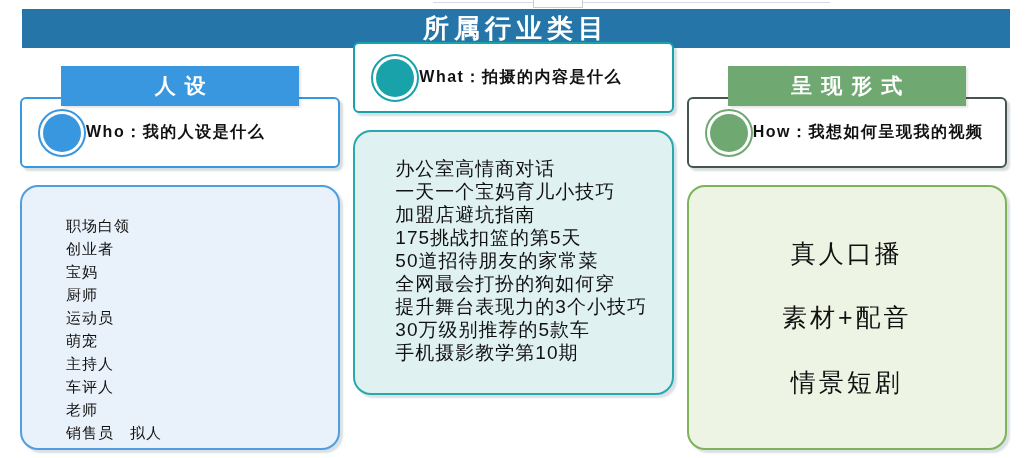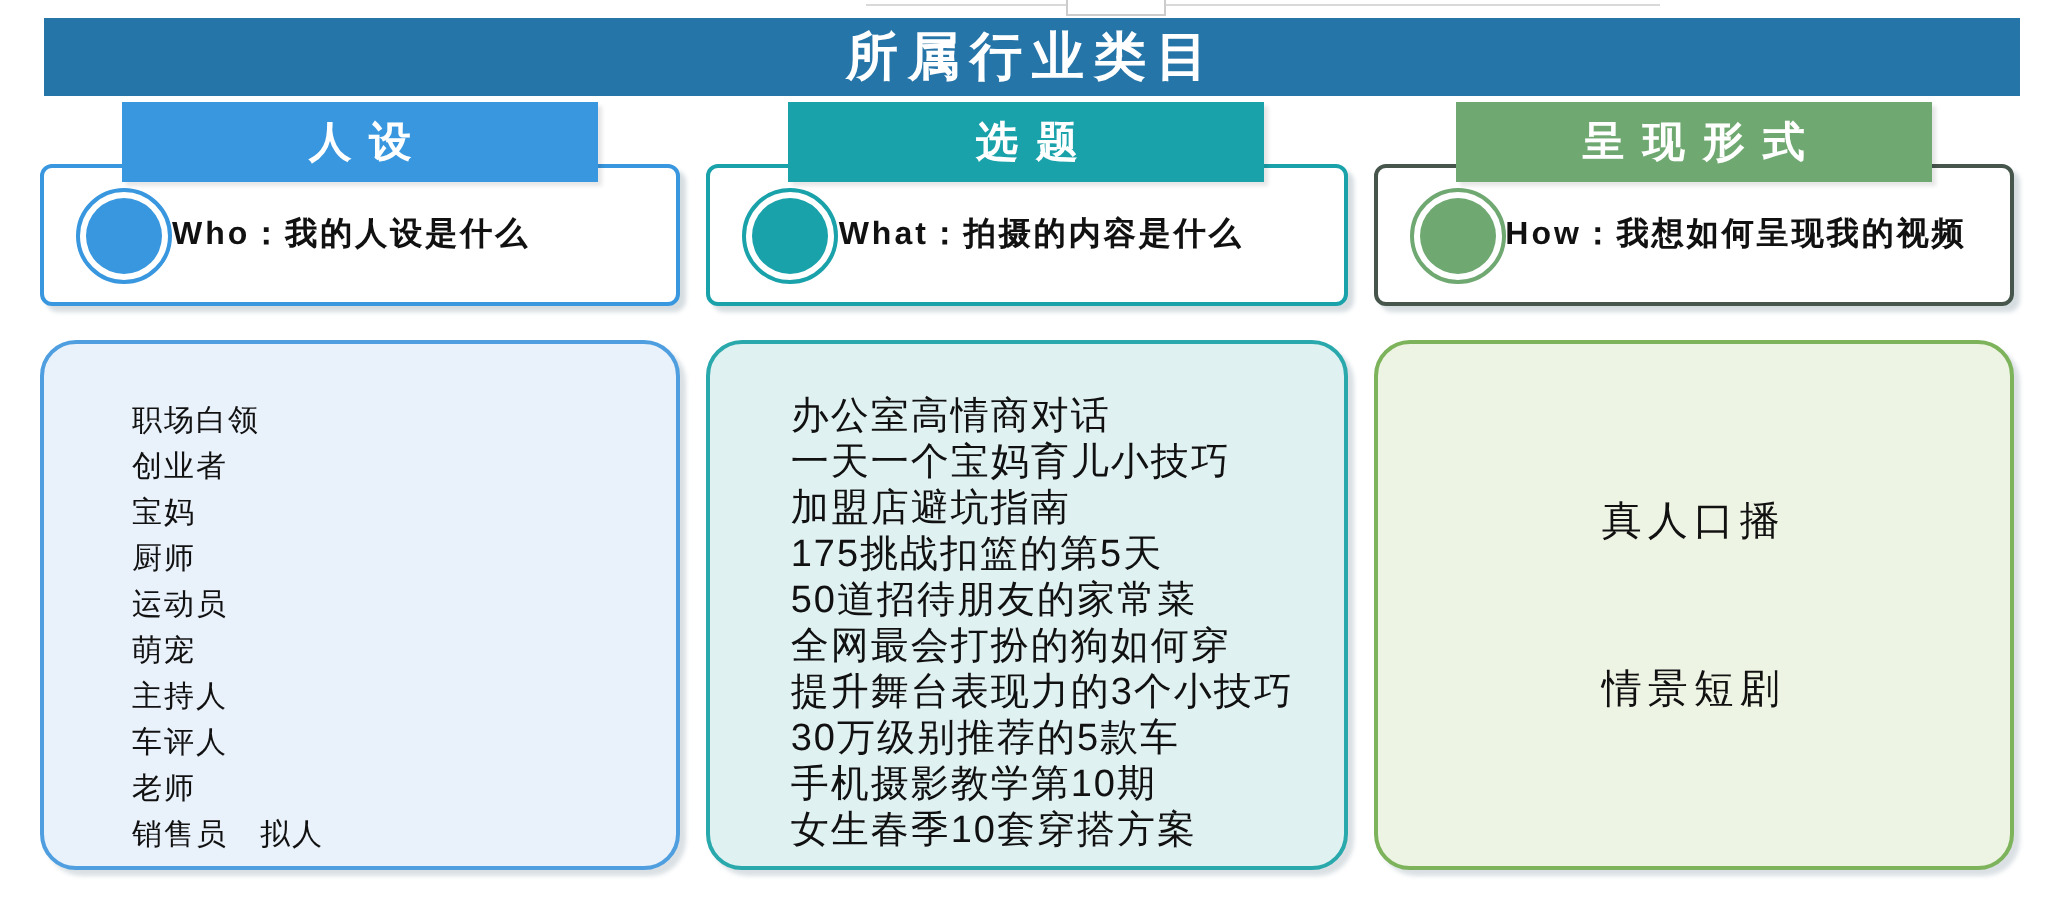--- a/index.html
+++ b/index.html
@@ -24,21 +24,21 @@
 
   .title-bar {
     position: absolute; top: 9px; left: 22px; width: 988px; height: 39px;
     display: flex; align-items: center; justify-content: center;
   }
   .title-bar .title-text {
     color: #ffffff; font-size: 26px; font-weight: bold; letter-spacing: 5px;
   }
 
   .columns {
-    position: absolute; top: 36px; left: 20px; width: 997px;
+    position: absolute; top: 51px; left: 20px; width: 997px;
     display: flex; gap: 13px; padding-right: 10px;
   }
   .column { flex: 1; display: flex; flex-direction: column; position: relative; }
 
   .tab {
     width: 238px; height: 40px; margin: 15px auto 0;
     display: flex; align-items: center; justify-content: center;
     background: var(--accent); color: #ffffff;
     font-size: 21px; font-weight: bold; letter-spacing: 9px; text-indent: 9px;
     position: relative; z-index: 2;
@@ -81,21 +81,21 @@
   }
   .column-2 .list-box ul { padding-left: 40px; padding-top: 25px; }
   .column-2 .list-box li { font-size: 19px; }
 
   .format-box {
     display: flex; flex-direction: column;
     align-items: center; justify-content: space-evenly;
     padding: 18px 0;
   }
   .format-item {
-    font-size: 20px; font-weight: 500; color: #111111; letter-spacing: 3px;
+    font-size: 25px; font-weight: 500; color: #111111; letter-spacing: 3px;
   }
 </style>
 </head>
 <body>
 
 <div class="stage">
 
   <div class="artifact-line"></div>
   <div class="artifact-notch"></div>
 
@@ -123,51 +123,50 @@
           <li>萌宠</li>
           <li>主持人</li>
           <li>车评人</li>
           <li>老师</li>
           <li>销售员　拟人</li>
         </ul>
       </div>
     </div>
 
     <div class="column column-2" style="--accent: #1aa2ab; --box-border: #1aa2ab; --list-border: #2aa9ad; --list-bg: #e0f1f2;">
-      <div class="tab">选题</div>
       <div class="who-box">
         <div class="ring">
           <div class="ring-fill"></div>
         </div>
         <div class="question">What：拍摄的内容是什么</div>
       </div>
       <div class="list-box">
         <ul>
           <li>办公室高情商对话</li>
           <li>一天一个宝妈育儿小技巧</li>
           <li>加盟店避坑指南</li>
           <li>175挑战扣篮的第5天</li>
           <li>50道招待朋友的家常菜</li>
           <li>全网最会打扮的狗如何穿</li>
           <li>提升舞台表现力的3个小技巧</li>
           <li>30万级别推荐的5款车</li>
           <li>手机摄影教学第10期</li>
-          <li>女生春季10套穿搭方案</li>
         </ul>
       </div>
     </div>
 
     <div class="column column-3" style="--accent: #6fa871; --box-border: #47564c; --list-border: #7cb35b; --list-bg: #eef4e3;">
       <div class="tab">呈现形式</div>
       <div class="who-box">
         <div class="ring">
           <div class="ring-fill"></div>
         </div>
         <div class="question">How：我想如何呈现我的视频</div>
       </div>
       <div class="list-box format-box">
         <div class="format-item">真人口播</div>
+        <div class="format-item">素材+配音</div>
         <div class="format-item">情景短剧</div>
       </div>
     </div>
 
   </div>
 </div>
 
 </body></html>

